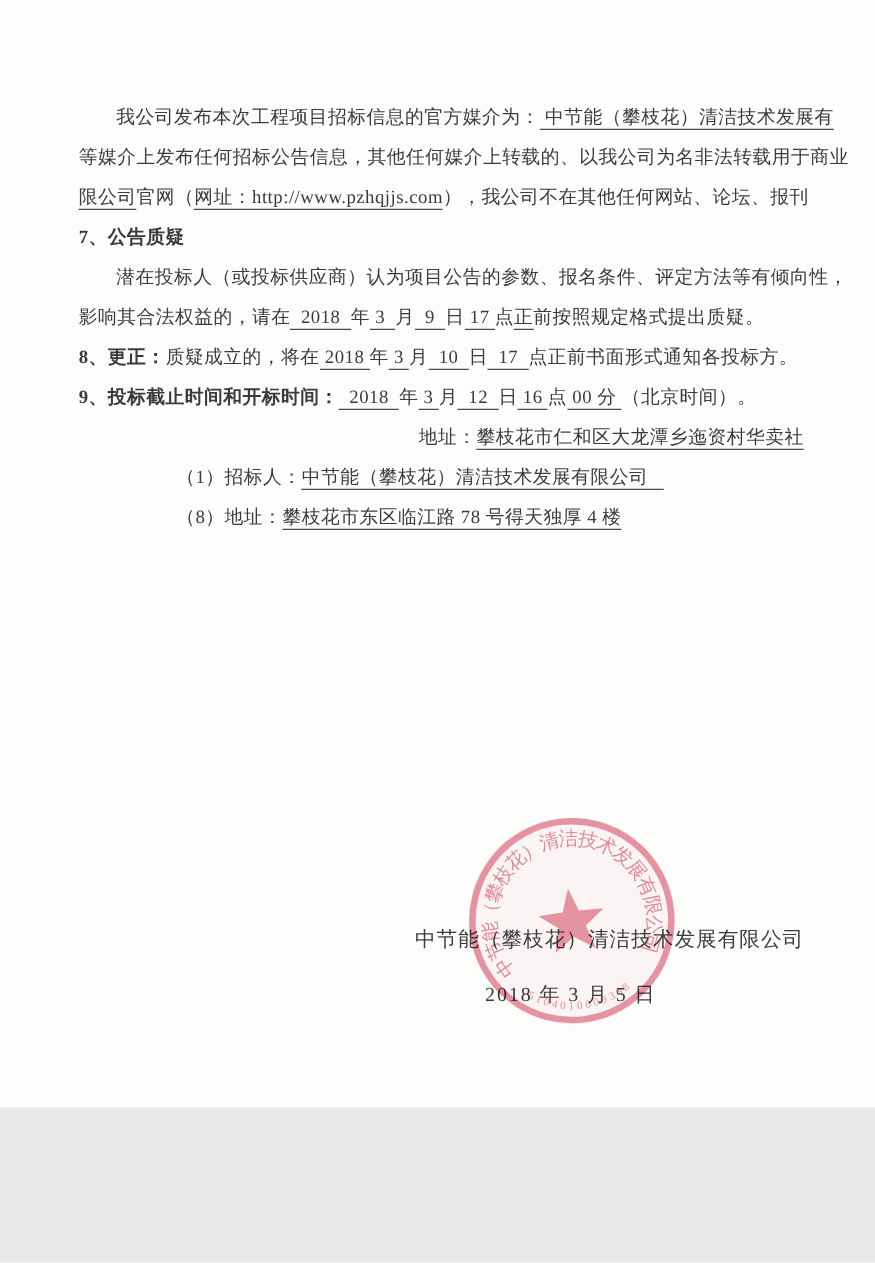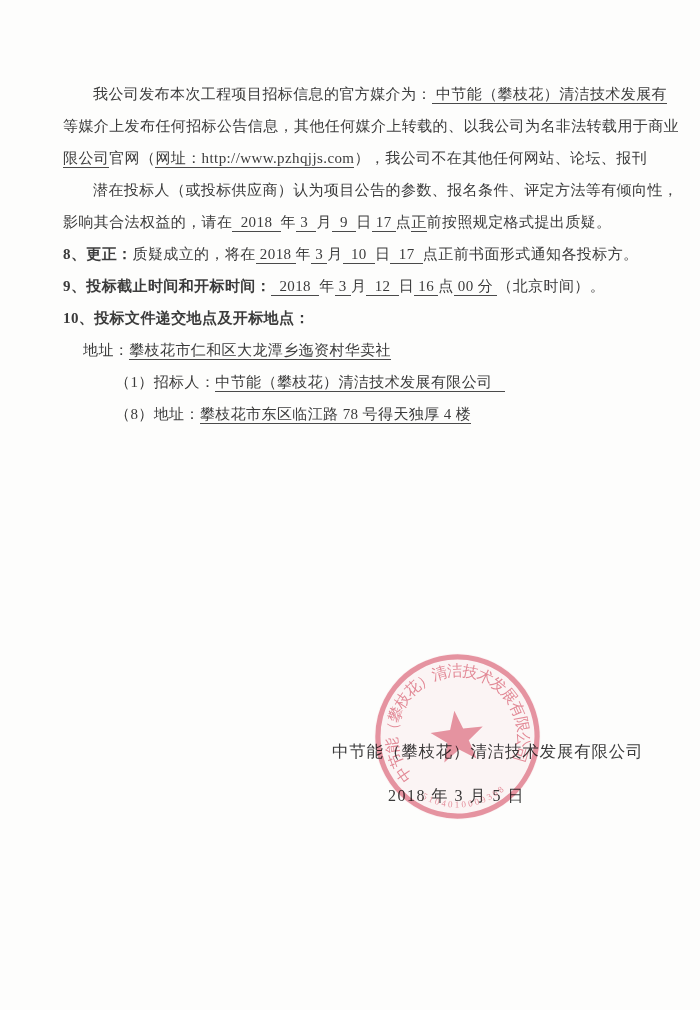--- a/index.html
+++ b/index.html
@@ -1,36 +1,36 @@
 <!DOCTYPE html>
 <html><head>
 <meta charset="utf-8">
 <style>
   html,body{margin:0;padding:0;background:#e8e8e8;}
   .page{
     position:relative;
-    width:700px;height:1010px;
+    width:700px;height:886px;
     margin:0 auto;
     background:#fdfdfc;
     overflow:hidden;
     font-family:"Liberation Serif","DejaVu Serif",serif;
     color:#3b3b3b;
   }
   .content{
     position:absolute;
     left:63px;top:78px;
     width:580px;
     font-size:15px;
     line-height:32px;
     letter-spacing:.4px;
   }
   .line{white-space:nowrap;}
   .line.indent{text-indent:2em;}
-  .line.addr{margin-left:20px;}
-  .line.contact{margin-left:52px;}
+  .line.addr{margin-left:20px;text-align:right;}
+  .line.contact{margin-left:78px;}
   .seg.b{font-weight:bold;}
   .seg.u{border-bottom:1px solid #4a4a4a;padding-bottom:1px;}
   .footer-company{
     position:absolute;left:332px;top:741px;
     font-size:16.5px;letter-spacing:.8px;font-weight:500;
     white-space:nowrap;
   }
   .footer-date{
     position:absolute;left:388px;top:786px;
     font-size:16px;letter-spacing:1.5px;
@@ -47,25 +47,25 @@
 </style>
 </head>
 <body>
 
 <div class="page">
 
   <div class="content">
       <div class="line indent"><span class="seg">我公司发布本次工程项目招标信息的官方媒介为：</span><span class="seg u">&nbsp;中节能（攀枝花）清洁技术发展有</span></div>
       <div class="line"><span class="seg">等媒介上发布任何招标公告信息，其他任何媒介上转载的、以我公司为名非法转载用于商业</span></div>
       <div class="line"><span class="seg u">限公司</span><span class="seg">官网（</span><span class="seg u">网址：http://www.pzhqjjs.com</span><span class="seg">），我公司不在其他任何网站、论坛、报刊</span></div>
+      <div class="line"><span class="seg b">7、公告质疑</span></div>
       <div class="line indent"><span class="seg">潜在投标人（或投标供应商）认为项目公告的参数、报名条件、评定方法等有倾向性，</span></div>
       <div class="line"><span class="seg">影响其合法权益的，请在</span><span class="seg u">&nbsp;&nbsp;2018&nbsp;&nbsp;</span><span class="seg">年</span><span class="seg u">&nbsp;3&nbsp;&nbsp;</span><span class="seg">月</span><span class="seg u">&nbsp;&nbsp;9&nbsp;&nbsp;</span><span class="seg">日</span><span class="seg u">&nbsp;17&nbsp;</span><span class="seg">点</span><span class="seg u">正</span><span class="seg">前按照规定格式提出质疑。</span></div>
       <div class="line"><span class="seg b">8、更正：</span><span class="seg">质疑成立的，将在</span><span class="seg u">&nbsp;2018&nbsp;</span><span class="seg">年</span><span class="seg u">&nbsp;3&nbsp;</span><span class="seg">月</span><span class="seg u">&nbsp;&nbsp;10&nbsp;&nbsp;</span><span class="seg">日</span><span class="seg u">&nbsp;&nbsp;17&nbsp;&nbsp;</span><span class="seg">点正前书面形式通知各投标方。</span></div>
       <div class="line"><span class="seg b">9、投标截止时间和开标时间：</span><span class="seg u">&nbsp;&nbsp;2018&nbsp;&nbsp;</span><span class="seg">年</span><span class="seg u">&nbsp;3&nbsp;</span><span class="seg">月</span><span class="seg u">&nbsp;&nbsp;12&nbsp;&nbsp;</span><span class="seg">日</span><span class="seg u">&nbsp;16&nbsp;</span><span class="seg">点</span><span class="seg u">&nbsp;00&nbsp;分&nbsp;</span><span class="seg">（北京时间）。</span></div>
-      <div class="line"><span class="seg b">10、投标文件递交地点及开标地点：</span></div>
       <div class="line addr"><span class="seg">地址：</span><span class="seg u">攀枝花市仁和区大龙潭乡迤资村华卖社</span></div>
       <div class="line contact"><span class="seg">（1）招标人：</span><span class="seg u">中节能（攀枝花）清洁技术发展有限公司&nbsp;&nbsp;&nbsp;</span></div>
       <div class="line contact"><span class="seg">（8）地址：</span><span class="seg u">攀枝花市东区临江路 78 号得天独厚 4 楼</span></div>
     </div>
 
   <div class="footer-company">中节能（攀枝花）清洁技术发展有限公司</div>
   <div class="footer-date">2018 年 3 月 5 日</div>
 
   <svg class="seal" viewBox="0 0 200 200" xmlns="http://www.w3.org/2000/svg">
     <defs>

